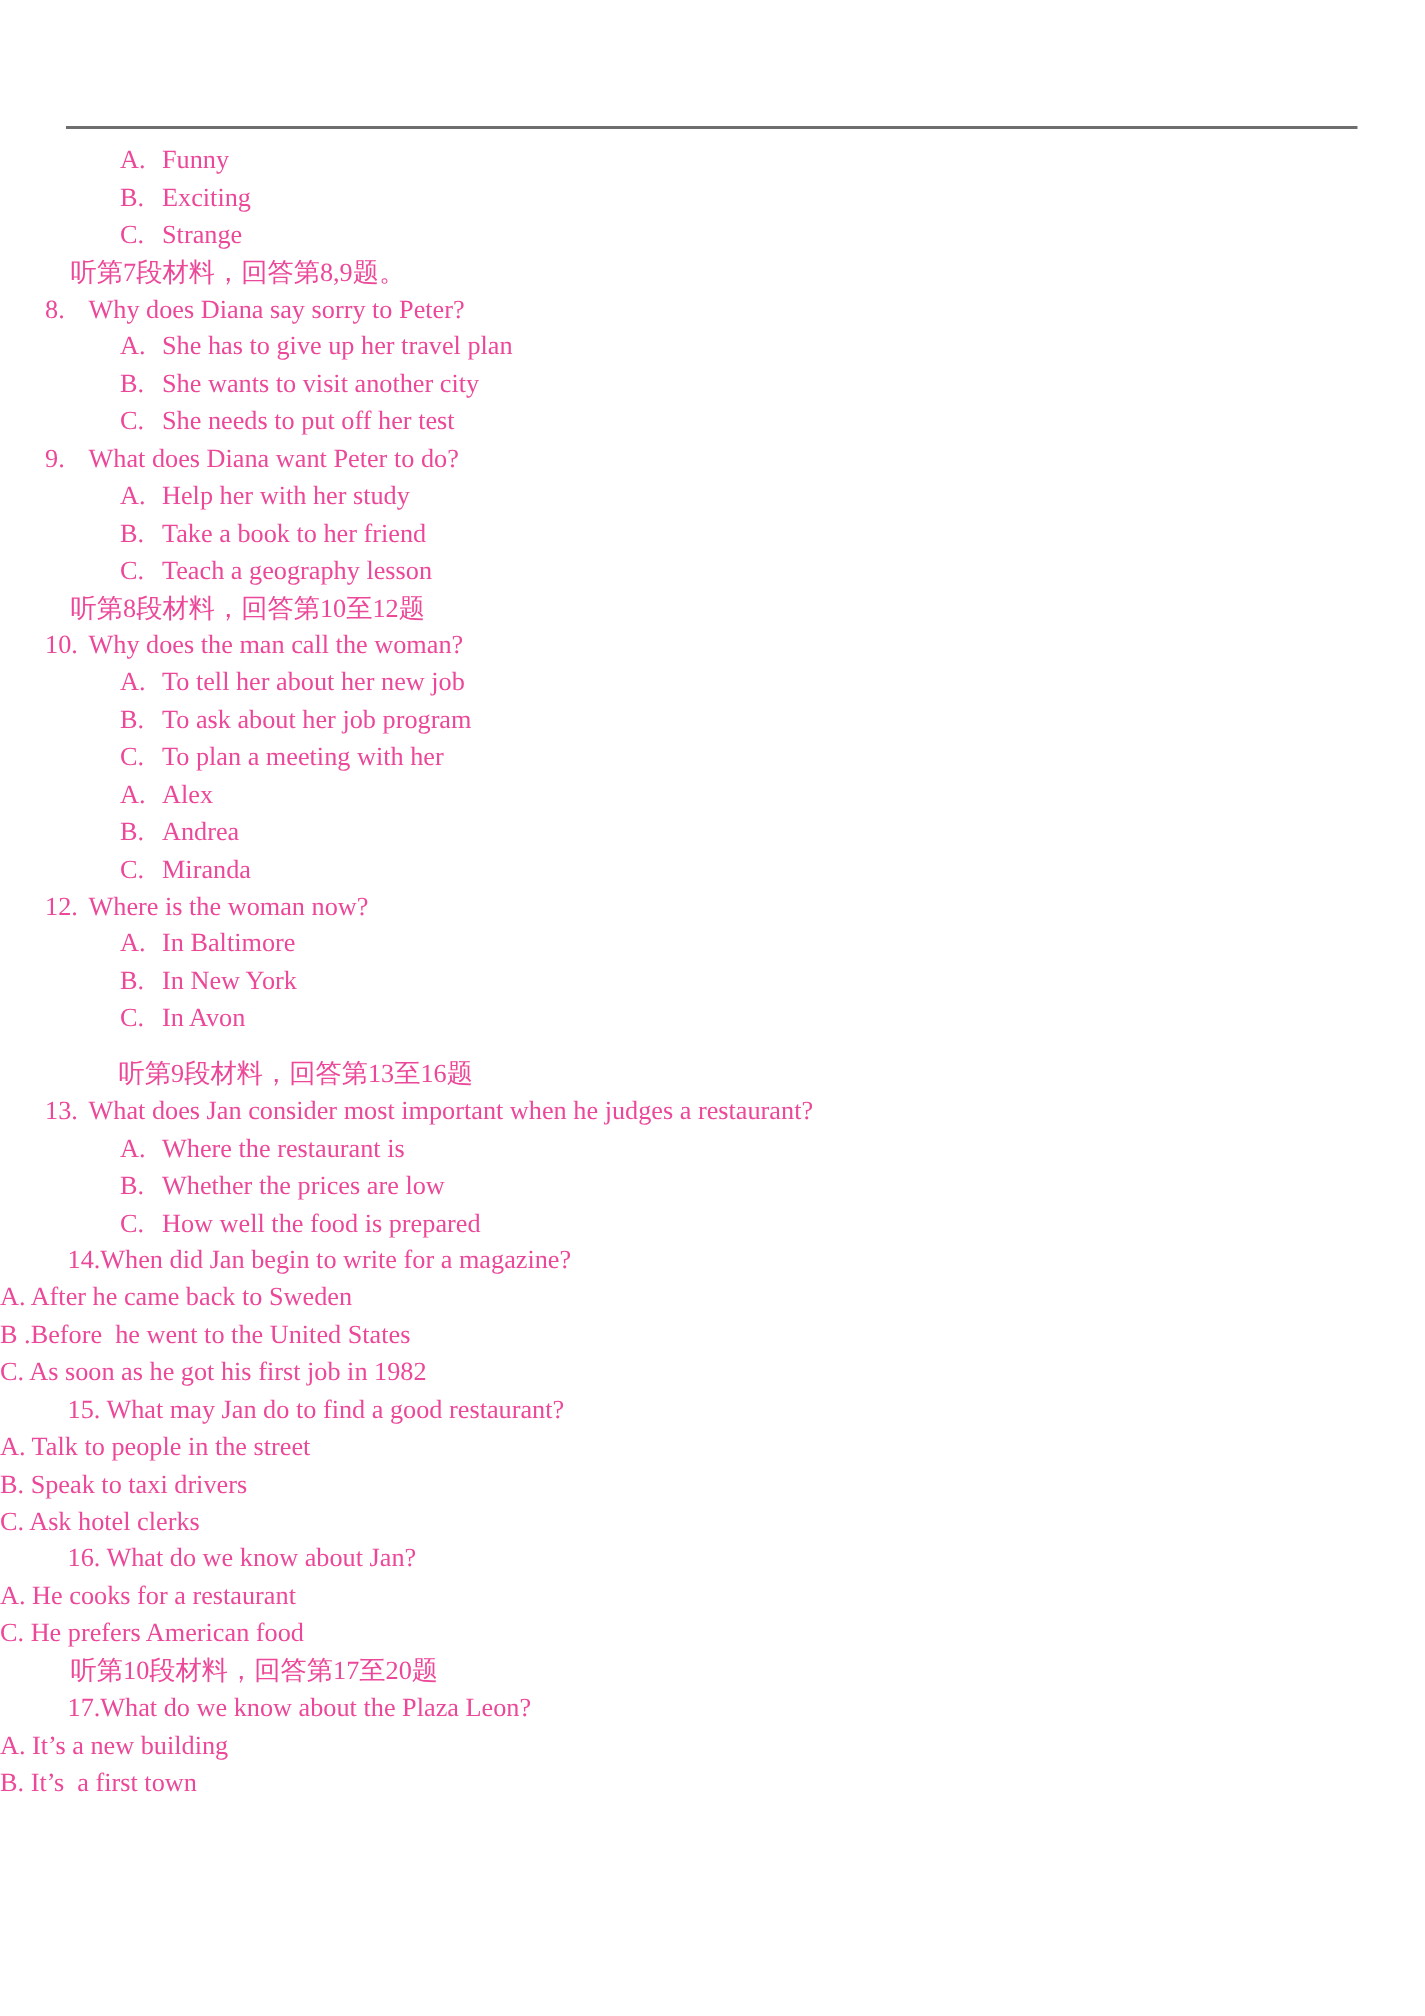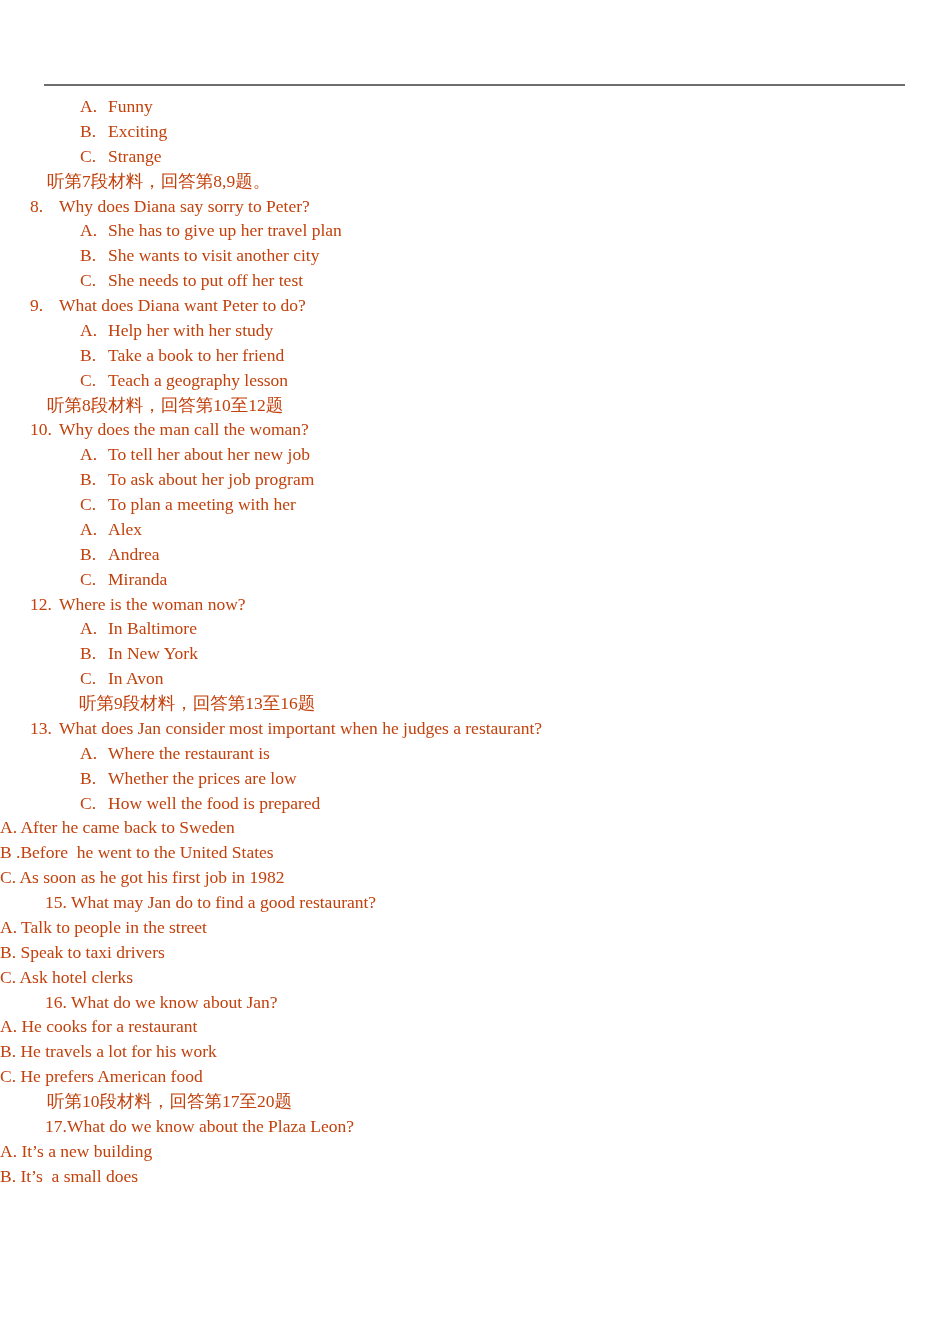--- a/index.html
+++ b/index.html
@@ -37,35 +37,35 @@
     height: 24.89px;
     line-height: 24.89px;
     white-space: pre;
   }
   
   .line.section_header      { padding-left: 47px; }
   .line.question_flush      { padding-left: 45px; }
   .line.question_tab        { padding-left: 30px; }
   .line.option_tab          { padding-left: 80px; }
   .line.option_flush        { }
-  .line.section_header_indent { padding-left: 79px; }
+  .line.section_header_indent { padding-left: 79px; margin-top: 12px; }
   
   .line.question_tab .lbl {
     display: inline-block;
     width: 29px;
   }
   .line.option_tab .lbl {
     display: inline-block;
     width: 28px;
   }
 </style>
 </head>
 <body>
 
-<div class="page" style="background: rgb(255, 255, 255); color: #c2410c;">
+<div class="page" style="background: rgb(255, 255, 255); color: #ec4899;">
   <hr class="rule" style="background: rgb(110, 110, 110);">
   <div class="content">
       <div class="line option_tab"><span class="lbl">A.</span><span class="txt">Funny</span></div>
       <div class="line option_tab"><span class="lbl">B.</span><span class="txt">Exciting</span></div>
       <div class="line option_tab"><span class="lbl">C.</span><span class="txt">Strange</span></div>
       <div class="line section_header"><span class="txt">听第7段材料，回答第8,9题。</span></div>
       <div class="line question_tab"><span class="lbl">8.</span><span class="txt">Why does Diana say sorry to Peter?</span></div>
       <div class="line option_tab"><span class="lbl">A.</span><span class="txt">She has to give up her travel plan</span></div>
       <div class="line option_tab"><span class="lbl">B.</span><span class="txt">She wants to visit another city</span></div>
       <div class="line option_tab"><span class="lbl">C.</span><span class="txt">She needs to put off her test</span></div>
@@ -83,29 +83,29 @@
       <div class="line option_tab"><span class="lbl">C.</span><span class="txt">Miranda</span></div>
       <div class="line question_tab"><span class="lbl">12.</span><span class="txt">Where is the woman now?</span></div>
       <div class="line option_tab"><span class="lbl">A.</span><span class="txt">In Baltimore</span></div>
       <div class="line option_tab"><span class="lbl">B.</span><span class="txt">In New York</span></div>
       <div class="line option_tab"><span class="lbl">C.</span><span class="txt">In Avon</span></div>
       <div class="line section_header_indent"><span class="txt">听第9段材料，回答第13至16题</span></div>
       <div class="line question_tab"><span class="lbl">13.</span><span class="txt">What does Jan consider most important when he judges a restaurant?</span></div>
       <div class="line option_tab"><span class="lbl">A.</span><span class="txt">Where the restaurant is</span></div>
       <div class="line option_tab"><span class="lbl">B.</span><span class="txt">Whether the prices are low</span></div>
       <div class="line option_tab"><span class="lbl">C.</span><span class="txt">How well the food is prepared</span></div>
+      <div class="line question_flush"><span class="txt">14.When did Jan begin to write for a magazine?</span></div>
       <div class="line option_flush"><span class="txt">A. After he came back to Sweden</span></div>
       <div class="line option_flush"><span class="txt">B .Before  he went to the United States</span></div>
       <div class="line option_flush"><span class="txt">C. As soon as he got his first job in 1982</span></div>
       <div class="line question_flush"><span class="txt">15. What may Jan do to find a good restaurant?</span></div>
       <div class="line option_flush"><span class="txt">A. Talk to people in the street</span></div>
       <div class="line option_flush"><span class="txt">B. Speak to taxi drivers</span></div>
       <div class="line option_flush"><span class="txt">C. Ask hotel clerks</span></div>
       <div class="line question_flush"><span class="txt">16. What do we know about Jan?</span></div>
       <div class="line option_flush"><span class="txt">A. He cooks for a restaurant</span></div>
-      <div class="line option_flush"><span class="txt">B. He travels a lot for his work</span></div>
       <div class="line option_flush"><span class="txt">C. He prefers American food</span></div>
       <div class="line section_header"><span class="txt">听第10段材料，回答第17至20题</span></div>
       <div class="line question_flush"><span class="txt">17.What do we know about the Plaza Leon?</span></div>
       <div class="line option_flush"><span class="txt">A. It’s a new building</span></div>
-      <div class="line option_flush"><span class="txt">B. It’s  a small does</span></div>
+      <div class="line option_flush"><span class="txt">B. It’s  a first town</span></div>
     </div>
 </div>
 
 </body></html>

